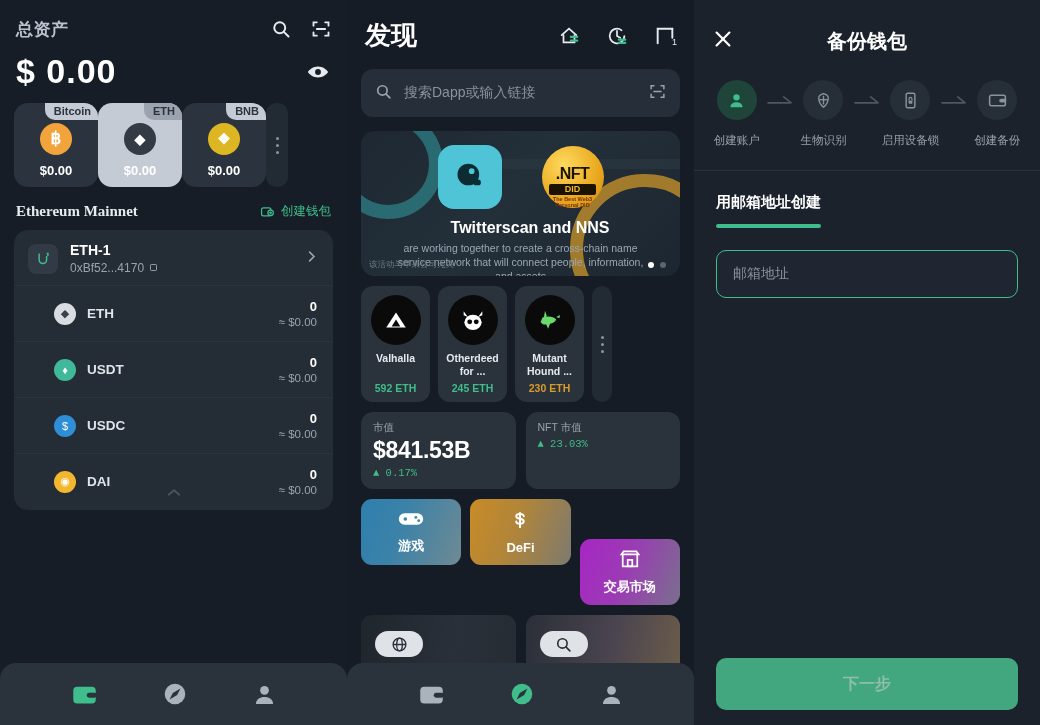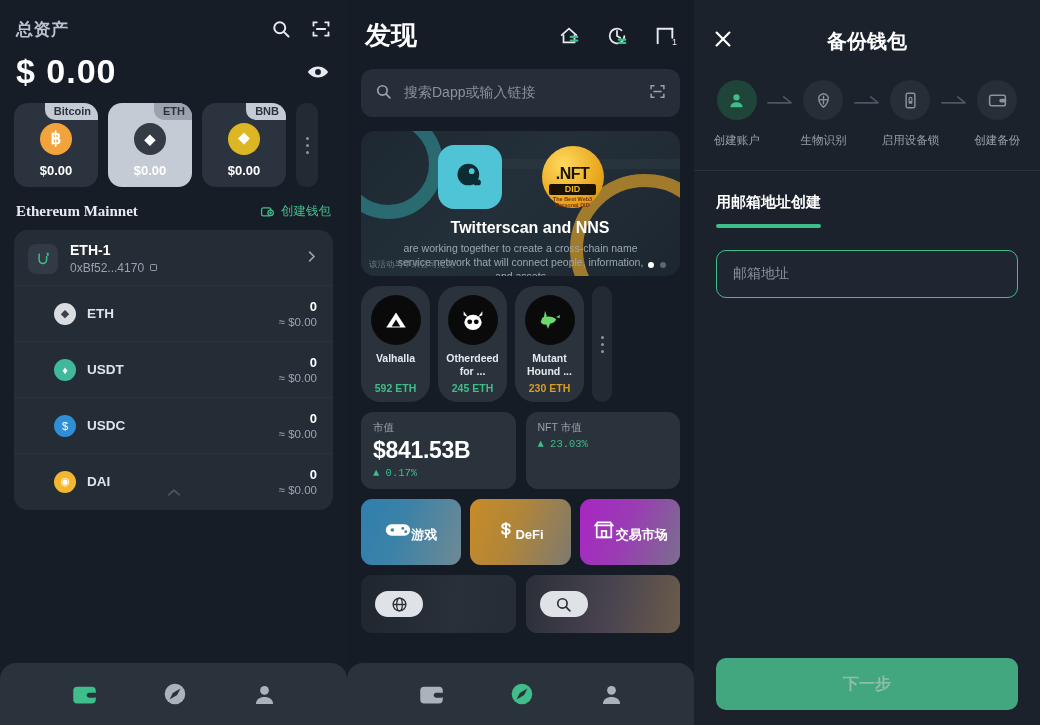--- a/index.html
+++ b/index.html
@@ -23,21 +23,21 @@
     padding: 16px 16px 0 16px; height: 42px;
   }
   .lw-title { font-size: 17px; font-weight: bold; color: #b9c2cd; letter-spacing: .5px; }
   .lw-header-icons { display: flex; align-items: center; gap: 20px; }
   .icon-btn { display: flex; align-items: center; justify-content: center; cursor: pointer; }
   .lw-balance-row {
     display: flex; align-items: center; justify-content: space-between;
     padding: 10px 18px 6px 16px;
   }
   .lw-balance { font-size: 34px; font-weight: bold; color: #ffffff; letter-spacing: 1px; }
-  .lw-cards { display: flex; align-items: flex-start; padding: 6px 8px 0 14px; gap: 10px; }
+  .lw-cards { display: flex; align-items: flex-start; padding: 6px 8px 0 14px; }
   .coin-card {
     position: relative; width: 84px; height: 84px; border-radius: 14px;
     background: #2b333e; display: flex; flex-direction: column;
     align-items: center; justify-content: center; cursor: pointer;
   }
   .coin-card.selected { background: #c5cbd4; }
   .coin-tag {
     position: absolute; top: 0; right: 0;
     background: #c5cbd4; color: #2c333d; font-size: 11px; font-weight: bold;
     padding: 2px 7px 3px 9px; border-radius: 0 14px 0 10px;
@@ -131,40 +131,40 @@
   .bn-nft .t3 { font-size: 5.5px; color:#7a2f10; margin-top:2px; text-align:center; }
   .bn-title { text-align:center; font-size:16px; font-weight:bold; color:#ffffff; margin-top:10px; position:relative;margin-left:19px; }
   .bn-sub { text-align:center; font-size:10.5px; color:#9aa7b2; line-height:1.35; margin-top:4px; padding:0 28px; position:relative; }
   .bn-disc { position:absolute; left:8px; bottom:5px; font-size:8.5px; color:#6d7782; }
   .bn-dots { position:absolute; right:14px; bottom:8px; display:flex; gap:6px; }
   .bn-dots i { width:6px; height:6px; border-radius:50%; background:#5c6670; display:block; }
   .bn-dots i.on { background:#ffffff; }
 
   .nft-row { display:flex; gap:8px; padding: 10px 0 0 14px; align-items: stretch; }
   .nft-card {
-    width: 69px; background:#2a323c; border-radius:20px; padding:9px 5px 8px 5px;
+    width: 69px; background:#2a323c; border-radius:12px; padding:9px 5px 8px 5px;
     display:flex; flex-direction:column; align-items:center; cursor:pointer;
   }
   .nft-img { width:50px; height:50px; border-radius:50%; background:#0a0a0a; display:flex; align-items:center; justify-content:center; }
   .nft-name { font-size:10.5px; color:#e4e9ee; text-align:center; line-height:1.25; margin-top:7px; font-weight:bold; height:26px; }
   .nft-price { font-size:10.5px; font-weight:bold; margin-top:4px; }
   .nft-more { width:20px; border-radius:10px; background:#222a34; display:flex; flex-direction:column; align-items:center; justify-content:center; gap:4px; cursor:pointer; }
   .nft-more i { width:3px; height:3px; border-radius:50%; background:#8c959f; display:block; }
 
   .stat-row { display:flex; gap:10px; padding: 10px 14px 0 14px; }
   .stat-card { flex:1; background:#2a323c; border-radius:12px; padding:9px 12px 10px 12px; cursor:pointer; }
   .stat-label { font-size:10.5px; color:#98a1ab; }
   .stat-value { font-size:23px; font-weight:bold; color:#ffffff; margin-top:2px; letter-spacing:-.3px; }
   .stat-chg { font-size:10.5px; color:#3fbd8a; margin-top:3px; font-family:"Liberation Mono", monospace; }
 
   .cat-row { display:flex; gap:9px; padding:10px 14px 0 14px; }
-  .cat-card { flex:1; height:66px; border-radius:11px; position:relative; overflow:hidden; display:flex; flex-direction:row; align-items:center; justify-content:center; cursor:pointer; }
+  .cat-card { flex:1; height:66px; border-radius:11px; position:relative; overflow:hidden; display:flex; flex-direction:column; align-items:center; justify-content:center; cursor:pointer; }
   .cat-g { background: linear-gradient(110deg,#2f7fae 0%,#3b82a8 40%,#6f8a93 100%); }
   .cat-d { background: linear-gradient(110deg,#c98b27 0%,#b0853a 45%,#7d7a70 100%); }
-  .cat-m { background: linear-gradient(110deg,#a726c4 0%,#9b3bb4 45%,#7a6f8e 100%); }
+  .cat-m { background: linear-gradient(110deg,#a726c4 0%,#9b3bb4 45%,#7a6f8e 100%); margin-top: 40px; }
   .cat-label { font-size:13px; font-weight:bold; color:#ffffff; margin-top:5px; position:relative; z-index:2; }
   .cat-icon { position:relative; z-index:2; }
 
   .tile-row { display:flex; gap:10px; padding:10px 14px 0 14px; }
   .tile { flex:1; height:58px; border-radius:11px; position:relative; overflow:hidden; cursor:pointer; }
   .tile-a { background: linear-gradient(100deg,#20262e 0%,#2a3039 60%,#262c34 100%); }
   .tile-b { background: linear-gradient(100deg,#2a2f38 0%,#4a4450 55%,#6a5b4a 100%); }
   .tile-pill {
     position:absolute; left:14px; top:16px; width:48px; height:26px; border-radius:13px;
     background:#dfe3e8; display:flex; align-items:center; justify-content:center;

